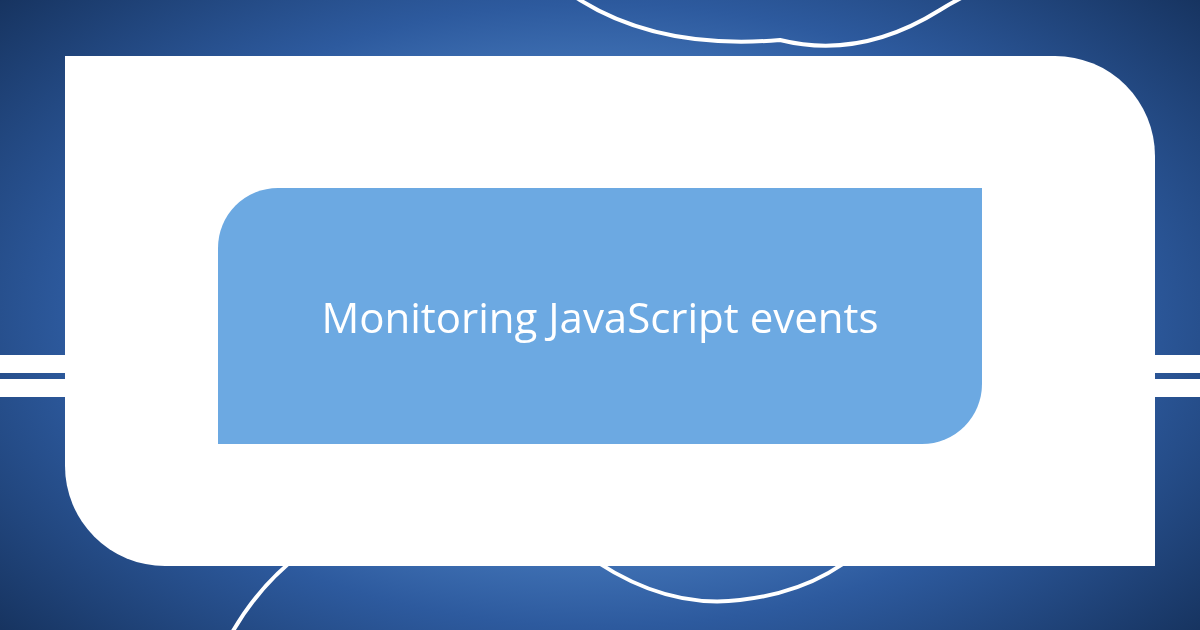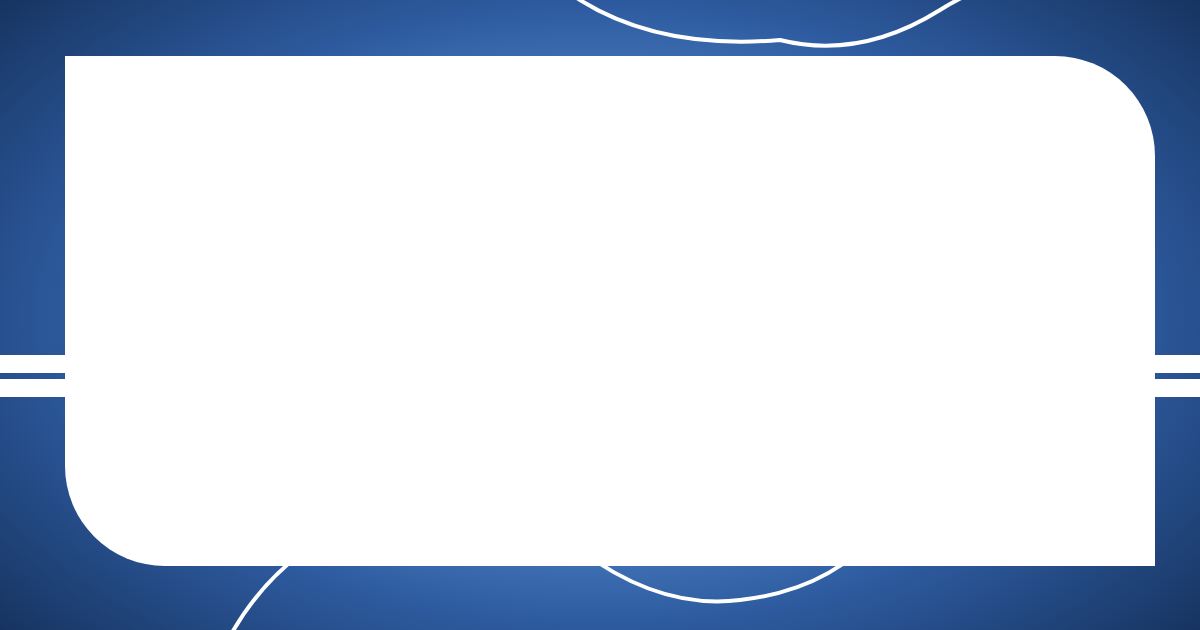--- a/index.html
+++ b/index.html
@@ -90,14 +90,17 @@
   <svg class="curve-top" viewBox="0 0 700 200">
     <path d="M 0 20 Q 120 10, 200 60 T 400 100 Q 480 120, 560 70 T 700 50" stroke="#ffffff" stroke-width="4" fill="none"></path>
   </svg>
 
   <svg class="curve-bottom" viewBox="0 0 700 260">
     <path d="M 20 260 Q 60 120, 180 70 Q 290 20, 400 100 Q 480 160, 560 150 Q 650 140, 700 80" stroke="#ffffff" stroke-width="4" fill="none"></path>
   </svg>
 
   <div class="outer-shape"></div>
 
+  <div class="inner-shape">
+    <div class="title">Monitoring JavaScript events</div>
+  </div>
 
 </div>
 
 </body></html>

